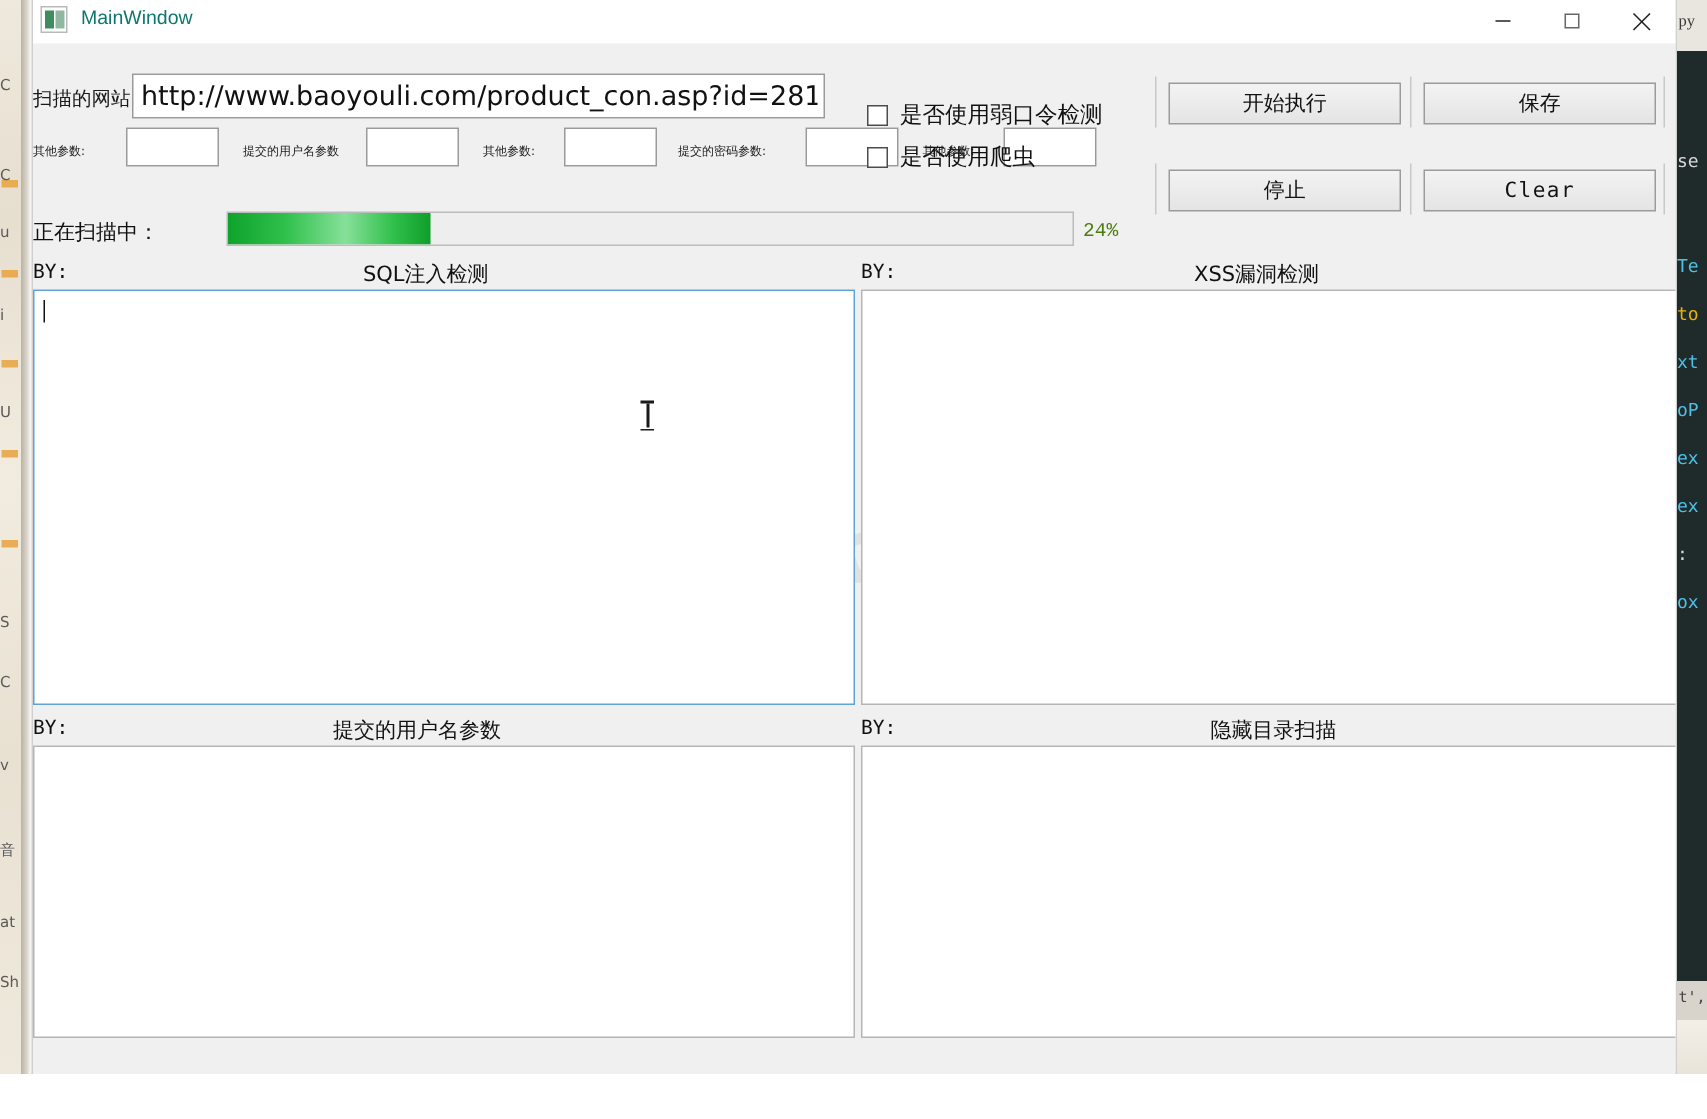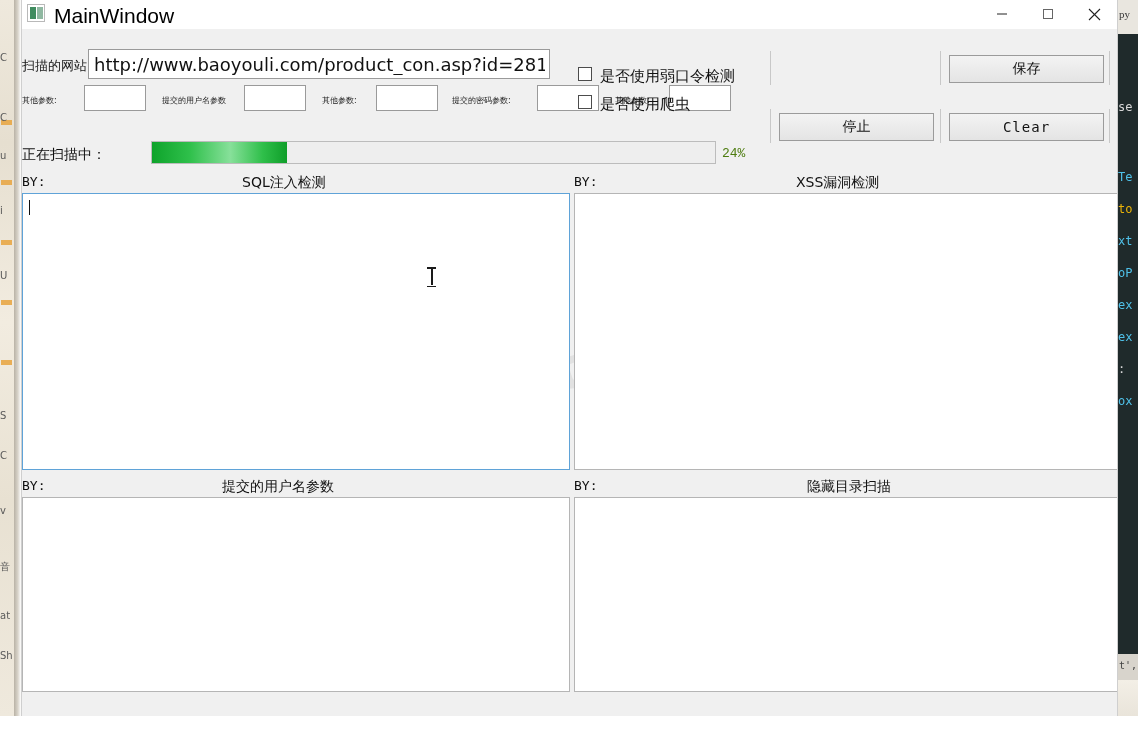--- a/index.html
+++ b/index.html
@@ -156,22 +156,22 @@
     background: #3f8c5f;
     display: block;
   }
   .title-icon i.b {
     left: 9px;
     background: #8fb8a1;
   }
   .title-text {
     position: absolute;
     left: 32px; top: 4px;
-    font-size: 21px;
-    color: #000000;
+    font-size: 13px;
+    color: #0f766e;
     font-family: "Liberation Sans", sans-serif;
   }
   .win-btns {
     position: absolute;
     right: 0; top: 0;
     display: flex;
     height: 28px;
   }
   .win-btn {
     width: 46px;
@@ -226,21 +226,21 @@
   .p-field {
     top: 56px;
     width: 62px;
     height: 26px;
   }
 
   
   .chk-row {
     position: absolute;
     display: flex;
-    align-items: flex-start;
+    align-items: center;
     gap: 8px;
   }
   .chk-box {
     width: 14px; height: 14px;
     border: 1px solid #4c4c4c;
     background: #ffffff;
     box-sizing: border-box;
   }
   .chk-label {
     font-size: 15px;
@@ -474,20 +474,21 @@
         <div class="chk-label">是否使用爬虫</div>
       </div>
 
       <div class="btn-sep" style="left:748px; top:22px;  height:34px"></div>
       <div class="btn-sep" style="left:918px; top:22px;  height:34px"></div>
       <div class="btn-sep" style="left:1087px; top:22px; height:34px"></div>
       <div class="btn-sep" style="left:748px; top:80px;  height:34px"></div>
       <div class="btn-sep" style="left:918px; top:80px;  height:34px"></div>
       <div class="btn-sep" style="left:1087px; top:80px; height:34px"></div>
 
+      <div class="btn" style="left:757px;  top:26px; width:155px; height:28px">开始执行</div>
       <div class="btn" style="left:927px;  top:26px; width:155px; height:28px">保存</div>
       <div class="btn" style="left:757px;  top:84px; width:155px; height:28px">停止</div>
       <div class="btn mono" style="left:927px; top:84px; width:155px; height:28px">Clear</div>
 
       <div class="prog-label">正在扫描中：</div>
       <div class="prog-track">
         <div class="prog-fill" id="prog-fill" style="width: 24%;"></div>
       </div>
       <div class="prog-pct">24%</div>
 

